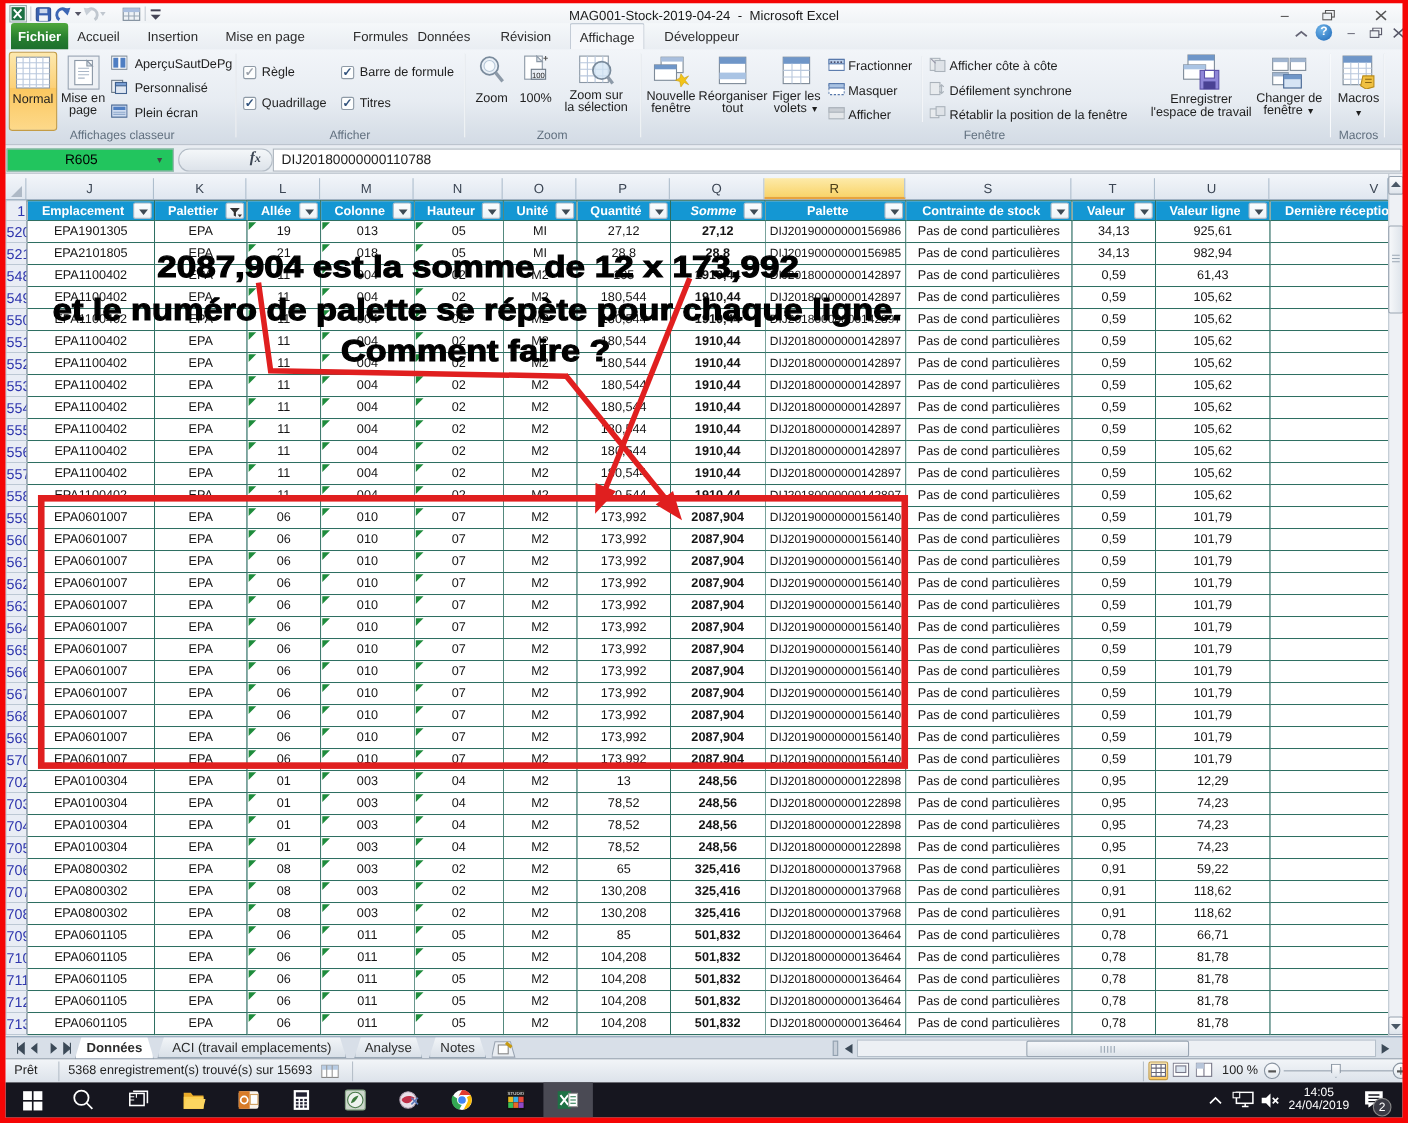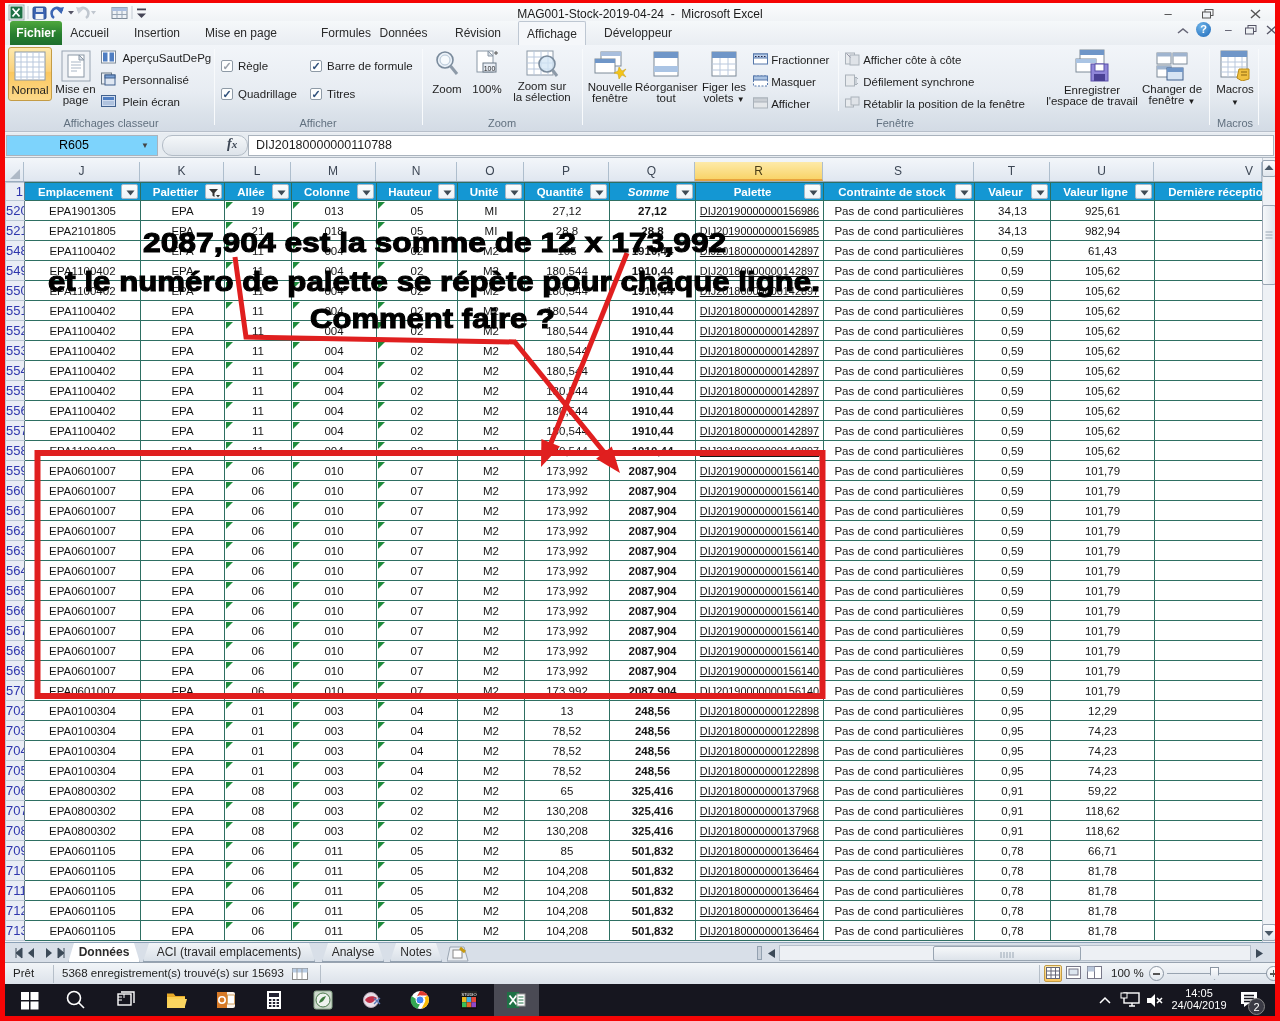--- a/index.html
+++ b/index.html
@@ -18,34 +18,34 @@
 
 .ribbon{position:absolute;left:5px;top:45px;width:1270px;height:87px;background:linear-gradient(#f2f5f9,#e7ecf2 55%,#dbe2ea 80%,#d3dbe5);border-bottom:1px solid #b7bfca;}
 .gsep{position:absolute;top:4px;height:76px;width:1px;background:#c3cad3;border-right:1px solid #f8fafc;}
 .glabel{position:absolute;top:72px;height:14px;font-size:11px;color:#61707f;text-align:center;width:200px;transform:translateX(-50%);}
 .gray{color:#9aa1ab;}
 .bigbtn{position:absolute;text-align:center;font-size:11.5px;color:#1e1e1e;}
 .chk{position:absolute;width:12px;height:12px;background:#fdfefe;border:1px solid #8e9aa6;border-radius:2px;font-size:11px;line-height:11px;text-align:center;color:#31527c;font-weight:bold;}
 .smallrow{position:absolute;height:16px;line-height:16px;font-size:11.5px;color:#1e1e1e;white-space:nowrap;}
 
 .fbar{position:absolute;left:5px;top:133px;width:1270px;height:25px;background:#e7ecf1;border-bottom:1px solid #aeb7c1;}
-.namebox{position:absolute;left:1px;top:2px;width:152px;height:21px;background:#7dd3fc;border:1px solid #aab3bd;font-size:12.5px;line-height:19px;}
+.namebox{position:absolute;left:1px;top:2px;width:152px;height:21px;background:#22c55e;border:1px solid #aab3bd;font-size:12.5px;line-height:19px;}
 .fxarea{position:absolute;left:243px;top:2px;right:1px;height:21px;background:#fff;border:1px solid #aab3bd;font-size:12.5px;line-height:19px;color:#1e1e1e;padding-left:7px;}
 
 .letters{position:absolute;left:5px;top:158px;width:1257px;height:24px;background:linear-gradient(#f3f6fa,#e0e7f0);border-bottom:1px solid #9aacbf;}
 .colL{position:absolute;top:4px;height:19px;line-height:19px;text-align:center;font-size:12px;color:#3c4654;border-right:1px solid #aebecd;}
 .colR{background:linear-gradient(#fdeaa9,#f9d469);border-bottom:2px solid #e8a33d;color:#4a3d17;}
 
 table.grid{position:absolute;left:5px;top:182px;border-collapse:collapse;table-layout:fixed;width:1257px;}
 table.grid td{border:1px solid #2e6f62;font-size:11.5px;color:#151515;text-align:center;padding:0;height:20px;overflow:hidden;white-space:nowrap;background:#fff;position:relative;}
 table.grid td.rh{background:#e9edf5;border:1px solid #bcc8d4;border-right:1px solid #6b7f8a;color:#2f36ad;font-size:13px;text-align:right;padding-right:1px;}
 tr.hd td{background:#1497d3;color:#fff;font-weight:bold;font-size:11.5px;border:1px solid #2e6f62;height:18px;}
 table.grid tr.hd td.rh{background:#e9edf5;color:#2f36ad;font-weight:normal;font-size:13px;}
 table.grid td.bold{font-weight:bold;}
-table.grid td.pal{font-size:10.9px;text-decoration:underline;}
+table.grid td.pal{font-size:10.9px;}
 .tri:before{content:"";position:absolute;left:1px;top:1px;border-top:7px solid #1e8c3c;border-right:7px solid transparent;}
 .fbtn{position:absolute;right:2px;top:1px;width:17px;height:15px;background:linear-gradient(#fbfdfe,#eef3f7);border:1px solid #a7b9c8;border-radius:2px;}
 .fbtn svg{position:absolute;left:2px;top:3px;}
 
 .vsb{position:absolute;left:1262px;top:158px;width:14px;height:784px;background:#eef1f5;border-left:1px solid #c3cbd4;}
 .sbtn{position:absolute;background:linear-gradient(#fbfcfd,#dfe5ec);border:1px solid #99a5b2;border-radius:2px;}
 
 .tabsbar{position:absolute;left:5px;top:942px;width:1271px;height:20px;background:#d8dfe8;border-top:1px solid #8aa0b6;}
 .stab{position:absolute;top:0px;height:19px;line-height:19px;font-size:12px;color:#2b2b2b;text-align:center;background:linear-gradient(#f2f5f8,#d9e0e8);border:1px solid #93a1b0;border-top:none;}
 .stab.on{background:#fff;font-weight:bold;border-top:none;height:20px;z-index:3;}
@@ -109,21 +109,21 @@
 <div class="abs" style="left:1220px;top:2px;color:#556;font-size:12px;">–</div>
 <svg class="abs" style="left:1240px;top:4px" width="12" height="10">
       <rect x="3" y="0.5" width="8" height="6" fill="none" stroke="#556"></rect>
       <rect x="0.5" y="3" width="8" height="6" fill="#eef1f4" stroke="#556"></rect>
     </svg>
 <svg class="abs" style="left:1261px;top:4px" width="11" height="10">
       <path d="M1 1l9 8M10 1l-9 8" stroke="#556" stroke-width="1.3"></path>
     </svg>
 </div>
 <div class="ribbon">
-<div class="bigbtn" style="left:3px;top:2px;width:44px;height:54px;background:linear-gradient(#fde9ae,#fcd179 45%,#fbc75f 46%,#fdd98a);border:1px solid #c49c45;border-radius:3px;">
+<div class="bigbtn" style="left:3px;top:2px;width:44px;height:72px;background:linear-gradient(#fde9ae,#fcd179 45%,#fbc75f 46%,#fdd98a);border:1px solid #c49c45;border-radius:3px;">
 <svg width="32" height="30" style="margin-top:3px" viewBox="0 0 32 30">
         <rect x="1" y="1" width="30" height="28" fill="#fff" stroke="#8a97a5"></rect>
         <path d="M1 6h30M1 11h30M1 16h30M1 21h30M1 26h30M7 1v28M13 1v28M19 1v28M25 1v28" stroke="#b9c8dd"></path>
       </svg>
 <div style="margin-top:1px">Normal</div></div>
 <div class="bigbtn" style="left:48px;top:2px;width:45px;height:66px;">
 <svg width="30" height="32" style="margin-top:3px" viewBox="0 0 30 32">
         <rect x="1" y="1" width="28" height="30" fill="#eef1f5" stroke="#98a4b2"></rect>
         <rect x="7" y="5" width="16" height="22" fill="#fff" stroke="#8a97a5"></rect>
         <path d="M18 5l5 5h-5z" fill="#d7dee6" stroke="#8a97a5"></path>

